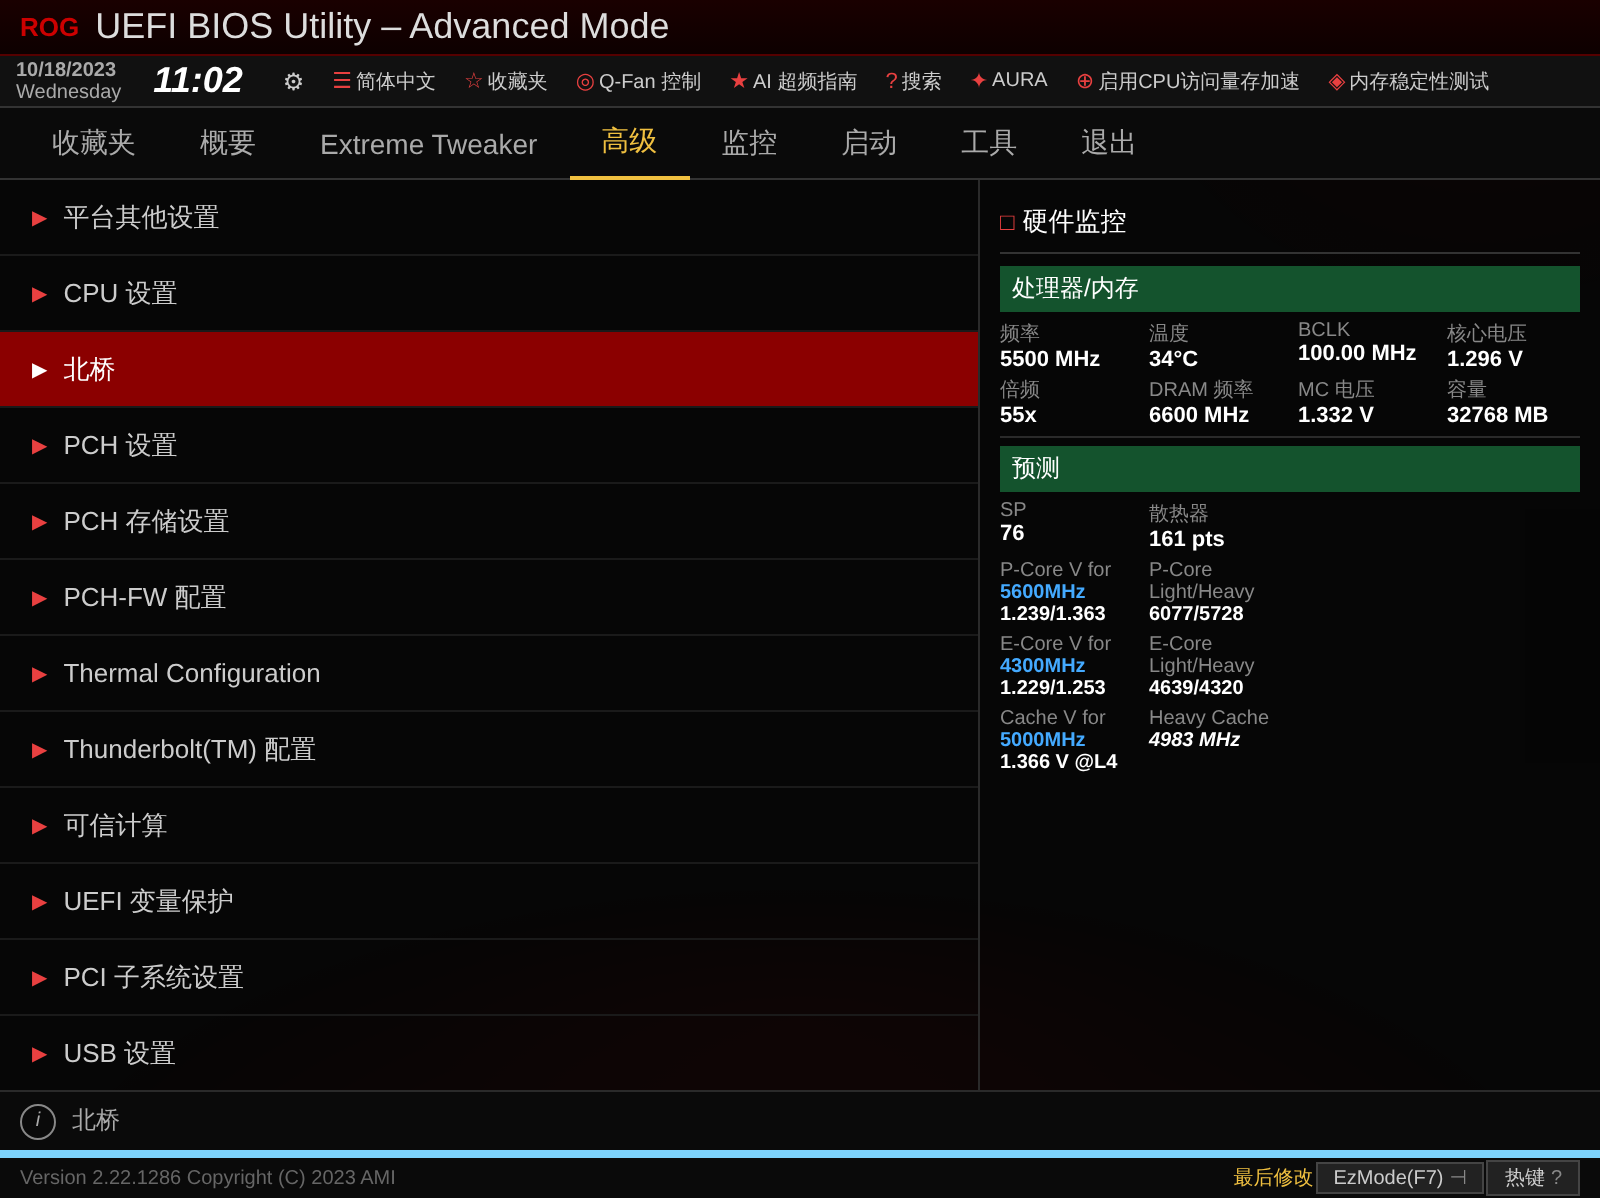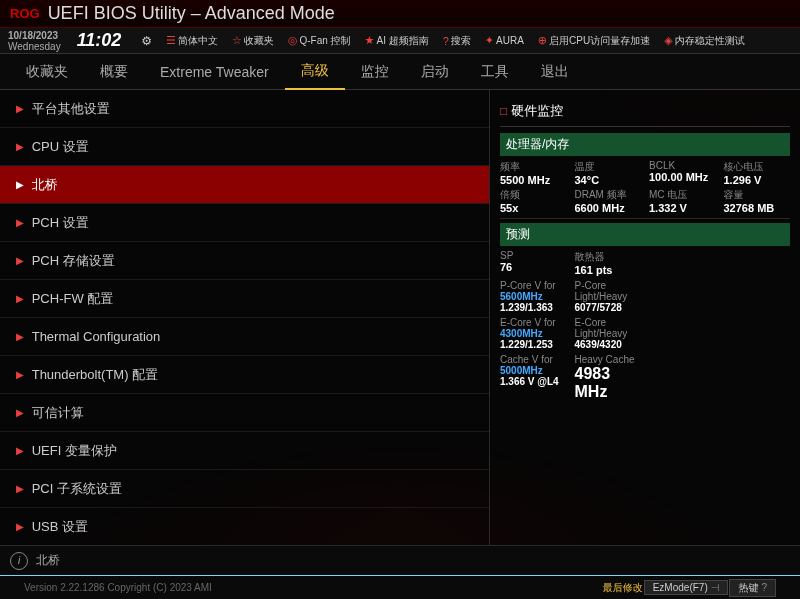--- a/index.html
+++ b/index.html
@@ -231,26 +231,26 @@
     .info-text {
       color: #aaa;
       font-size: 12px;
     }
 
     
     .footer {
       position: relative;
       z-index: 10;
       background: #0a0a0a;
-      border-top: 1px solid #7dd3fc;
+      border-top: 4px solid #7dd3fc;
       height: 24px;
       display: flex;
       align-items: center;
       justify-content: space-between;
-      padding: 0 24px;
+      padding: 0 10px;
     }
     .footer-left { color: #666; font-size: 10px; }
     .footer-right {
       display: flex;
       align-items: center;
       gap: 1px;
       font-size: 11px;
     }
     .footer-btn {
       color: #ccc;
@@ -467,21 +467,21 @@
     </div>
 
     <div class="hw-grid" style="margin-top:2px;">
       <div>
         <div class="hw-label">Cache V for</div>
         <div class="hw-value" style="color:#4af;font-size:10px;">5000MHz</div>
         <div class="hw-value" style="font-size:10px;">1.366 V @L4</div>
       </div>
       <div>
         <div class="hw-label">Heavy Cache</div>
-        <div class="hw-value" style="font-size:16px;">4983 MHz</div>
+        <div class="hw-value" style="font-size:10px;font-style:italic;">4983 MHz</div>
       </div>
     </div>
   </div>
 </div>
 
 <div class="info-bar">
   <div class="info-icon">i</div>
   <span class="info-text">北桥</span>
 </div>
 

